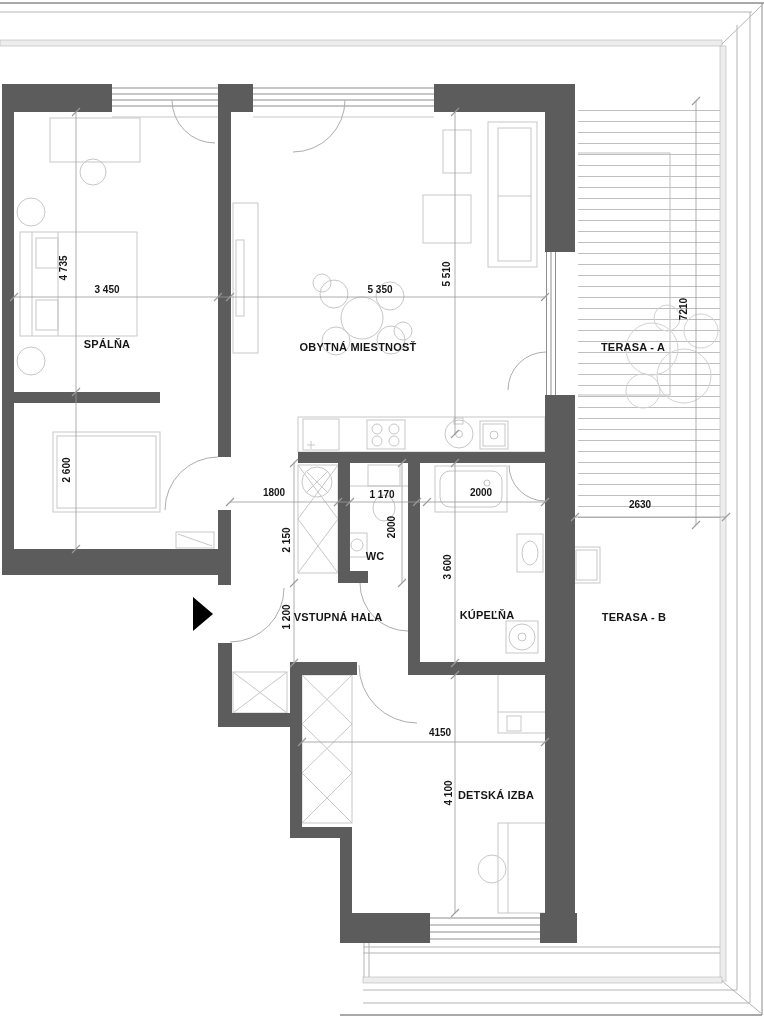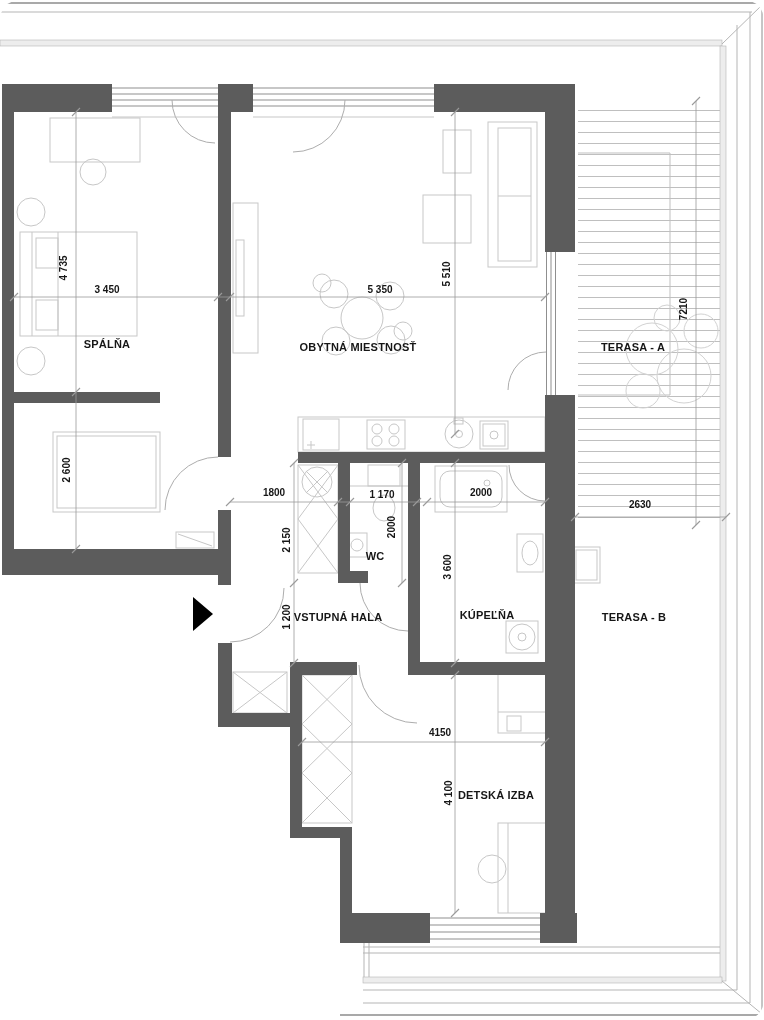--- a/index.html
+++ b/index.html
@@ -1,16 +1,16 @@
 <!DOCTYPE html>
 <html><head>
 <meta charset="utf-8">
 <style>
   html,body{margin:0;padding:0;background:#ffffff;}
-  .stage{width:764px;height:1020px;position:relative;background:#ffffff;overflow:hidden;border-radius:20px;}
+  .stage{width:764px;height:1020px;position:relative;background:#ffffff;overflow:hidden;}
   svg{display:block;}
   text{font-family:"Liberation Sans","DejaVu Sans",sans-serif;font-weight:bold;fill:#161616;}
   .room-label{font-size:11px;letter-spacing:.2px;}
   .dim-label{font-size:10px;}
 </style>
 </head>
 <body>
 
 <div class="stage">
 <svg width="764" height="1020" viewBox="0 0 764 1020">

